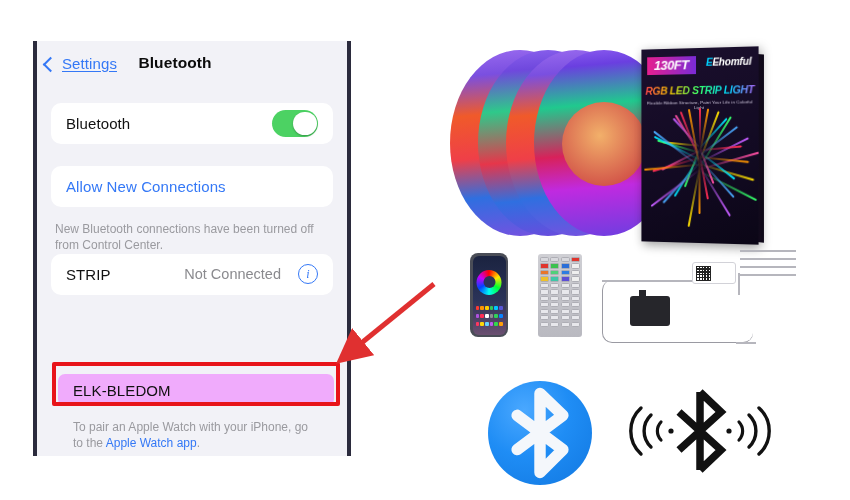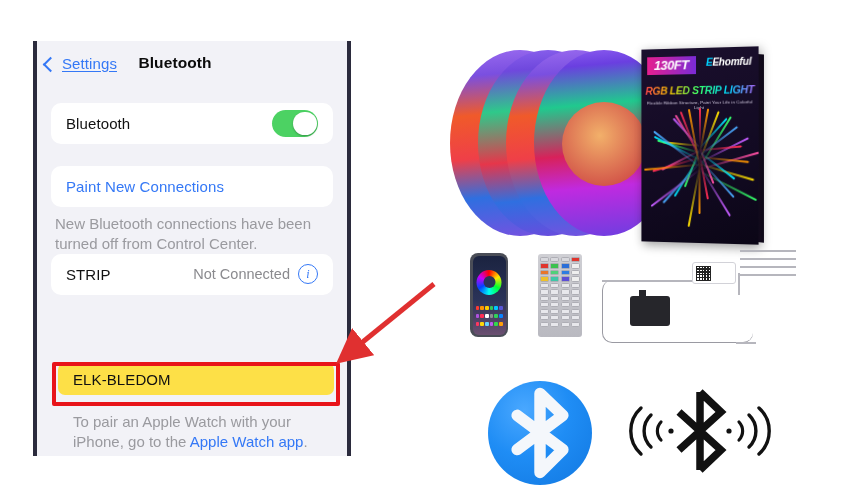--- a/index.html
+++ b/index.html
@@ -75,21 +75,21 @@
   }
   .row-label{
     font-size:15px;
     color:#111;
     letter-spacing:0.1px;
   }
   .row-label.blue{ color:#3478f6; }
   .row-right{
     display:flex;
     align-items:center;
-    gap:8px;
+    gap:17px;
   }
   .row-status{
     font-size:14.5px;
     color:#8a8a8e;
   }
 
   
   .toggle{
     width:46px;height:27px;
     border-radius:14px;
@@ -115,22 +115,22 @@
     color:#3478f6;
     font-size:12px;
     font-family:"Liberation Serif", serif;
     font-style:italic;
     display:flex;align-items:center;justify-content:center;
     cursor:pointer;
     flex:none;
   }
 
   .footnote{
-    margin:7px 18px 0 18px;
-    font-size:15px;
+    margin:15px 18px 0 18px;
+    font-size:12px;
     line-height:1.32;
     color:#9a9a9f;
   }
   .footnote .blue{
     color:#3478f6;
   }
   .section-header{
     margin:16px 18px 6px 18px;
     font-size:11.6px;
     color:#9a9a9f;
@@ -161,23 +161,23 @@
     left:15px;
     top:321px;
     width:288px;
     height:44px;
     border:4px solid #e8141a;
     box-sizing:border-box;
     border-radius:2px;
   }
   #elk-group{
     position:absolute;
-    left:21px; top:322px;
+    left:21px; top:333px;
     width:276px;
-    background:#fde047;
+    background:#f0abfc;
     border-radius:7px;
     height:32px;
     display:flex;align-items:center;
     padding:0 15px;
     box-sizing:border-box;
   }
   #footer-note{
     position:absolute;
     left:18px; top:364px;
     right:18px;
@@ -425,21 +425,21 @@
     <div class="row">
       <span class="row-label">Bluetooth</span>
       <span class="toggle">
         <span class="knob"></span>
       </span>
     </div>
   </div>
 
   <div class="group" style="margin-top:22px;">
     <div class="row">
-      <span class="row-label blue">Paint New Connections</span>
+      <span class="row-label blue">Allow New Connections</span>
     </div>
   </div>
   <div class="footnote">New Bluetooth connections have been turned off from Control Center.</div>
 
   <div class="group">
     <div class="row">
       <span class="row-label">STRIP</span>
       <span class="row-right">
         <span class="row-status">Not Connected</span>
         <span class="info-icon">i</span>

